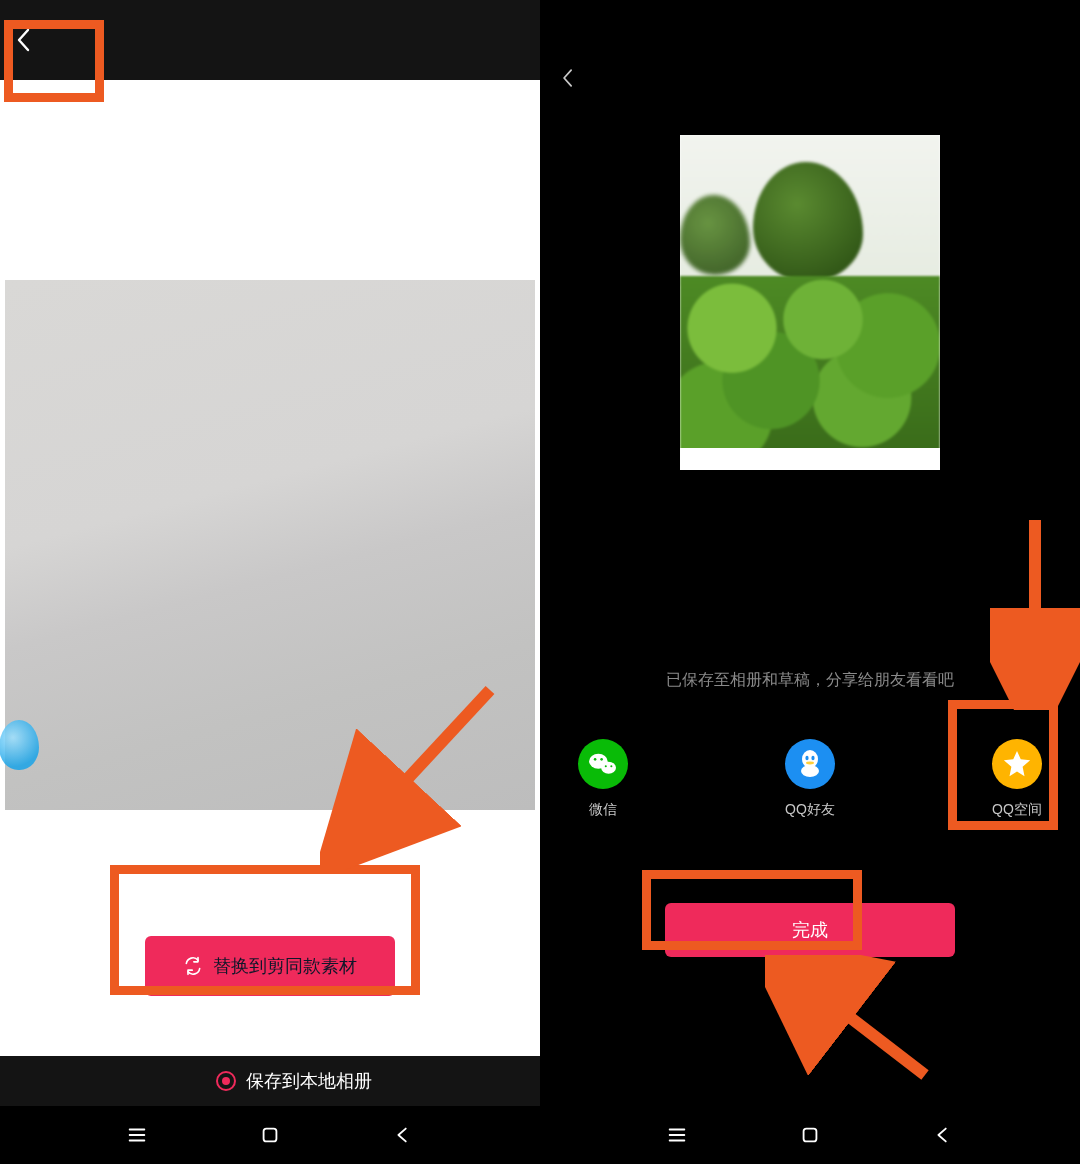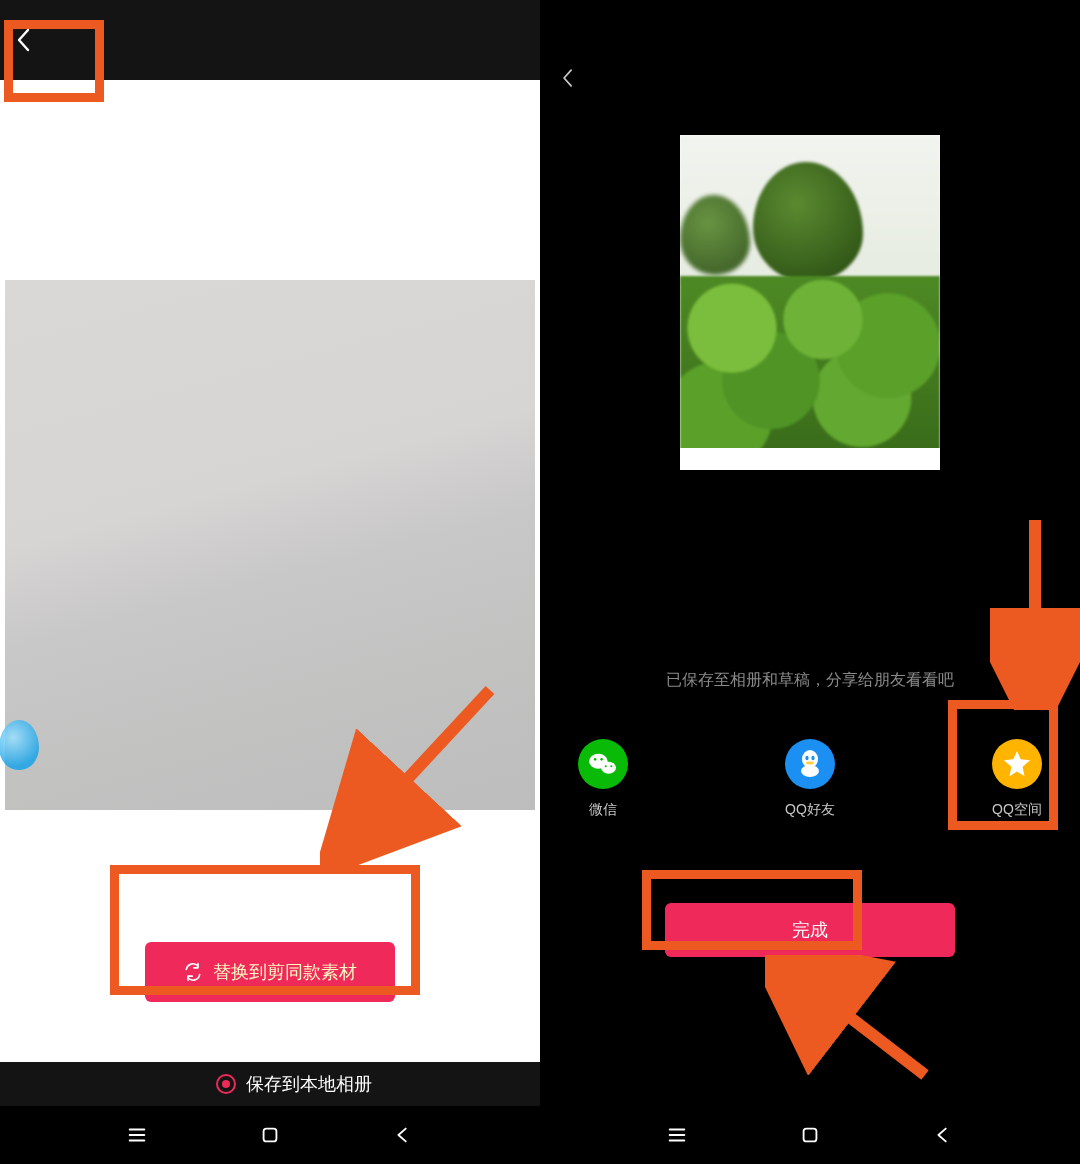--- a/index.html
+++ b/index.html
@@ -62,28 +62,28 @@
     padding-bottom: 10px;
   }
   .replace-btn {
     width: 250px;
     height: 60px;
     background: #ef2a5b;
     border-radius: 6px;
     display: flex;
     align-items: center;
     justify-content: center;
-    color: #fef9c3;
+    color: #0f172a;
     font-size: 18px;
     gap: 10px;
     margin-bottom: 50px;
   }
   .replace-btn svg { flex: none; }
   .save-bar {
-    height: 44px;
+    height: 50px;
     background: #141414;
     width: 540px;
     display: flex;
     align-items: center;
     justify-content: center;
     color: #fff;
     font-size: 18px;
     gap: 10px;
     padding-left: 48px;
   }

